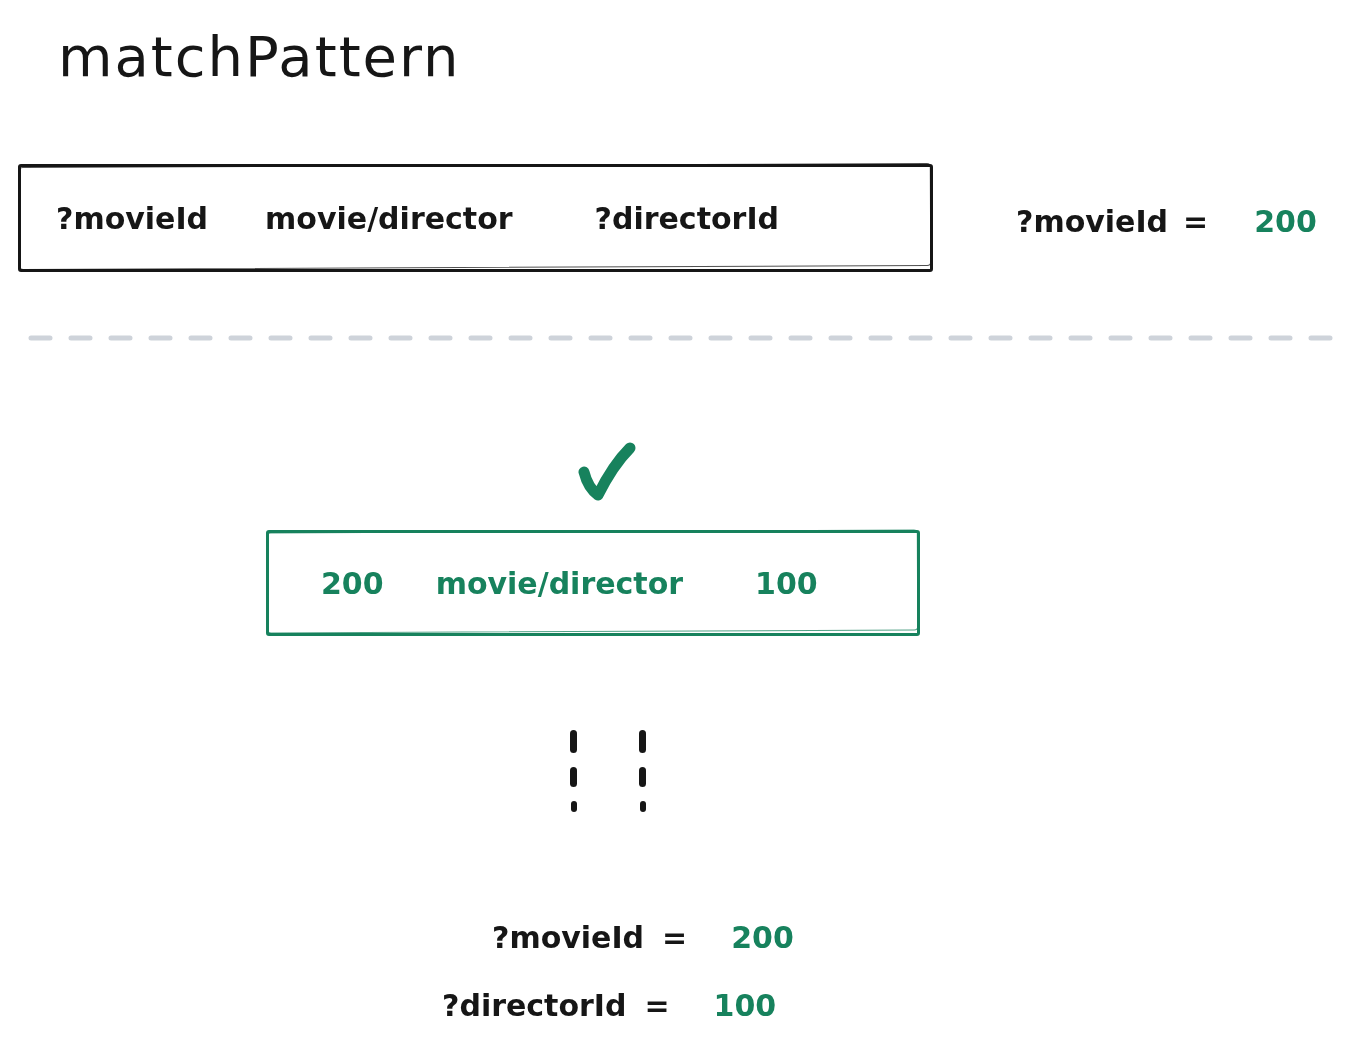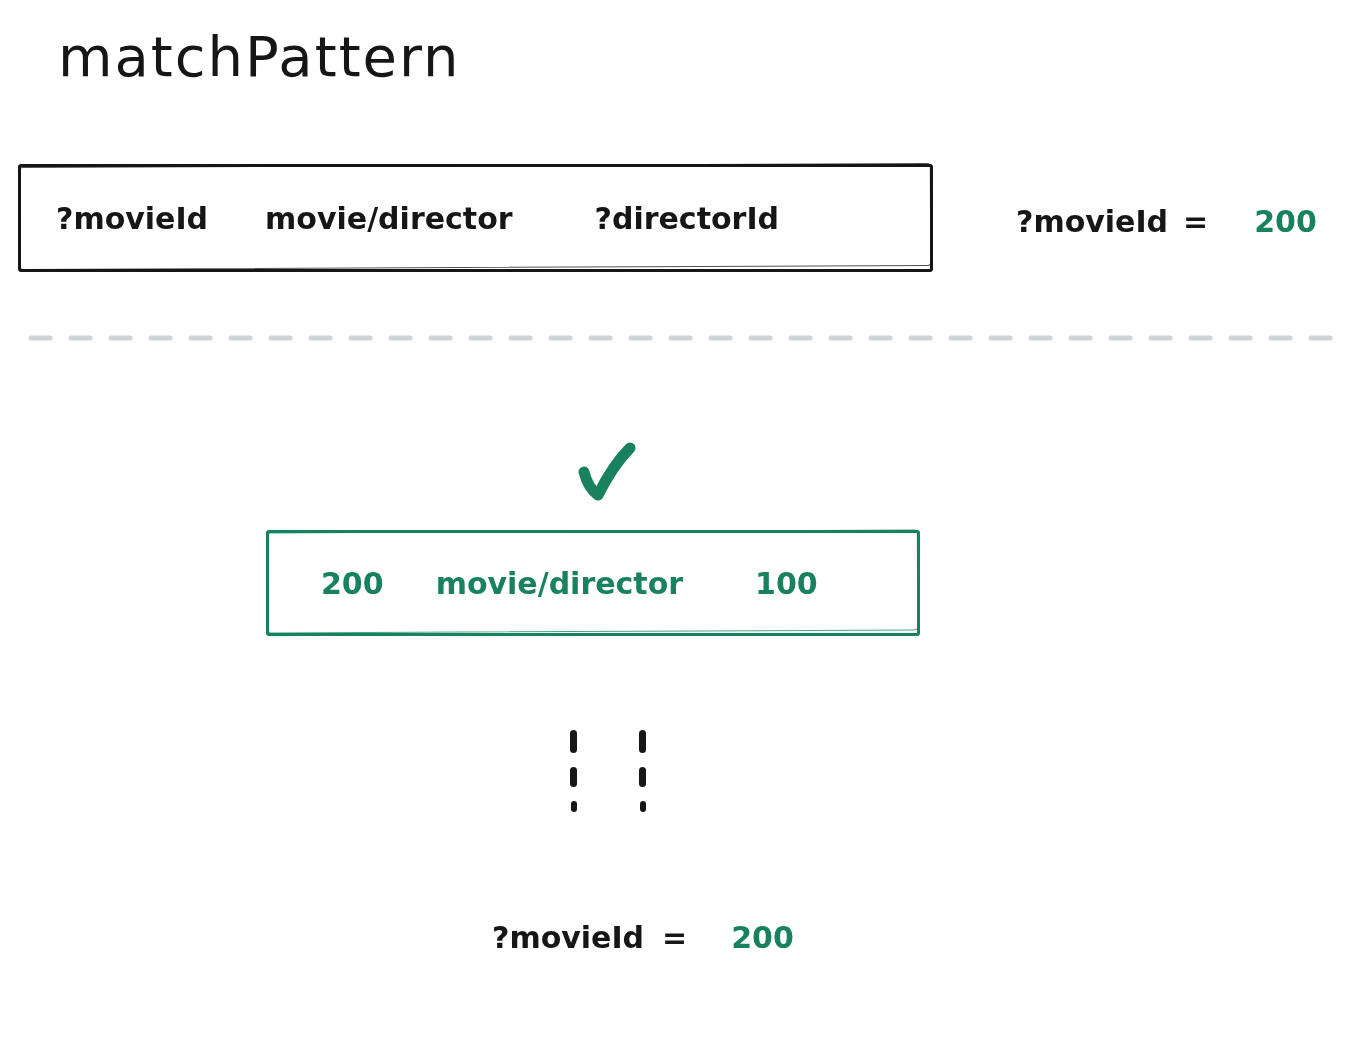--- a/index.html
+++ b/index.html
@@ -137,14 +137,17 @@
     <div class="vdash">
       <span></span>
         <span></span>
         <span></span>
     </div>
   </div>
 
   <div class="result-row row-0">
     <span>?movieId</span><span class="eq">=</span><span class="val">200</span>
   </div>
+  <div class="result-row row-1">
+    <span>?directorId</span><span class="eq">=</span><span class="val">100</span>
+  </div>
 
 </div>
 
 </body></html>

